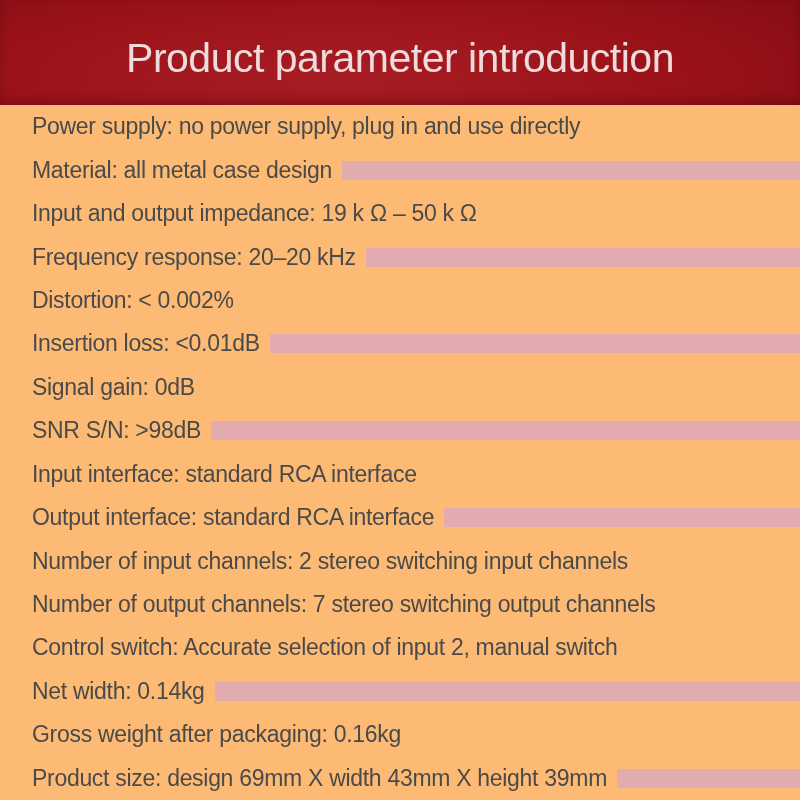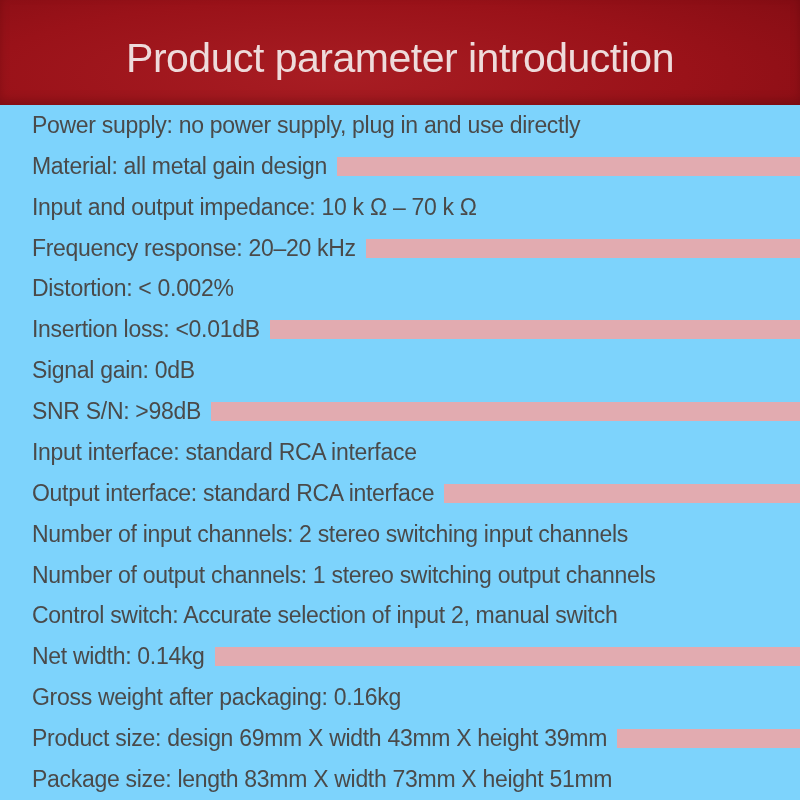--- a/index.html
+++ b/index.html
@@ -7,21 +7,21 @@
     padding: 0;
     width: 800px;
     height: 800px;
     overflow: hidden;
     font-family: "Liberation Sans", "DejaVu Sans", sans-serif;
   }
   .page {
     position: relative;
     width: 800px;
     height: 800px;
-    background: #7dd3fc;
+    background: #fdba74;
   }
   .header {
     position: absolute;
     top: 0; left: 0; right: 0;
     height: 105px;
     background:
       radial-gradient(ellipse 115% 190% at 42% 72%,
         #a81d23 0%, #9a1219 38%, #8a0e15 58%, #70080f 80%, #5c060d 100%);
     box-shadow: inset 0 -5px 10px rgba(60, 0, 6, 0.25);
     display: flex;
@@ -67,25 +67,25 @@
 
 <div class="page">
   <div class="header">
     <div class="header-title">Product parameter introduction</div>
   </div>
   <div class="param-list">
       <div class="param-row">
         <span class="param-text">Power supply: no power supply, plug in and use directly</span>
       </div>
       <div class="param-row">
-        <span class="param-text">Material: all metal gain design</span>
+        <span class="param-text">Material: all metal case design</span>
         <div class="highlight-bar"></div>
       </div>
       <div class="param-row">
-        <span class="param-text">Input and output impedance: 10 k Ω – 70 k Ω</span>
+        <span class="param-text">Input and output impedance: 19 k Ω – 50 k Ω</span>
       </div>
       <div class="param-row">
         <span class="param-text">Frequency response: 20–20 kHz</span>
         <div class="highlight-bar"></div>
       </div>
       <div class="param-row">
         <span class="param-text">Distortion: &lt; 0.002%</span>
       </div>
       <div class="param-row">
         <span class="param-text">Insertion loss: &lt;0.01dB</span>
@@ -102,33 +102,30 @@
         <span class="param-text">Input interface: standard RCA interface</span>
       </div>
       <div class="param-row">
         <span class="param-text">Output interface: standard RCA interface</span>
         <div class="highlight-bar"></div>
       </div>
       <div class="param-row">
         <span class="param-text">Number of input channels: 2 stereo switching input channels</span>
       </div>
       <div class="param-row">
-        <span class="param-text">Number of output channels: 1 stereo switching output channels</span>
+        <span class="param-text">Number of output channels: 7 stereo switching output channels</span>
       </div>
       <div class="param-row">
         <span class="param-text">Control switch: Accurate selection of input 2, manual switch</span>
       </div>
       <div class="param-row">
         <span class="param-text">Net width: 0.14kg</span>
         <div class="highlight-bar"></div>
       </div>
       <div class="param-row">
         <span class="param-text">Gross weight after packaging: 0.16kg</span>
       </div>
       <div class="param-row">
         <span class="param-text">Product size: design 69mm X width 43mm X height 39mm</span>
         <div class="highlight-bar"></div>
       </div>
-      <div class="param-row">
-        <span class="param-text">Package size: length 83mm X width 73mm X height 51mm</span>
-      </div>
     </div>
 </div>
 
 </body></html>

